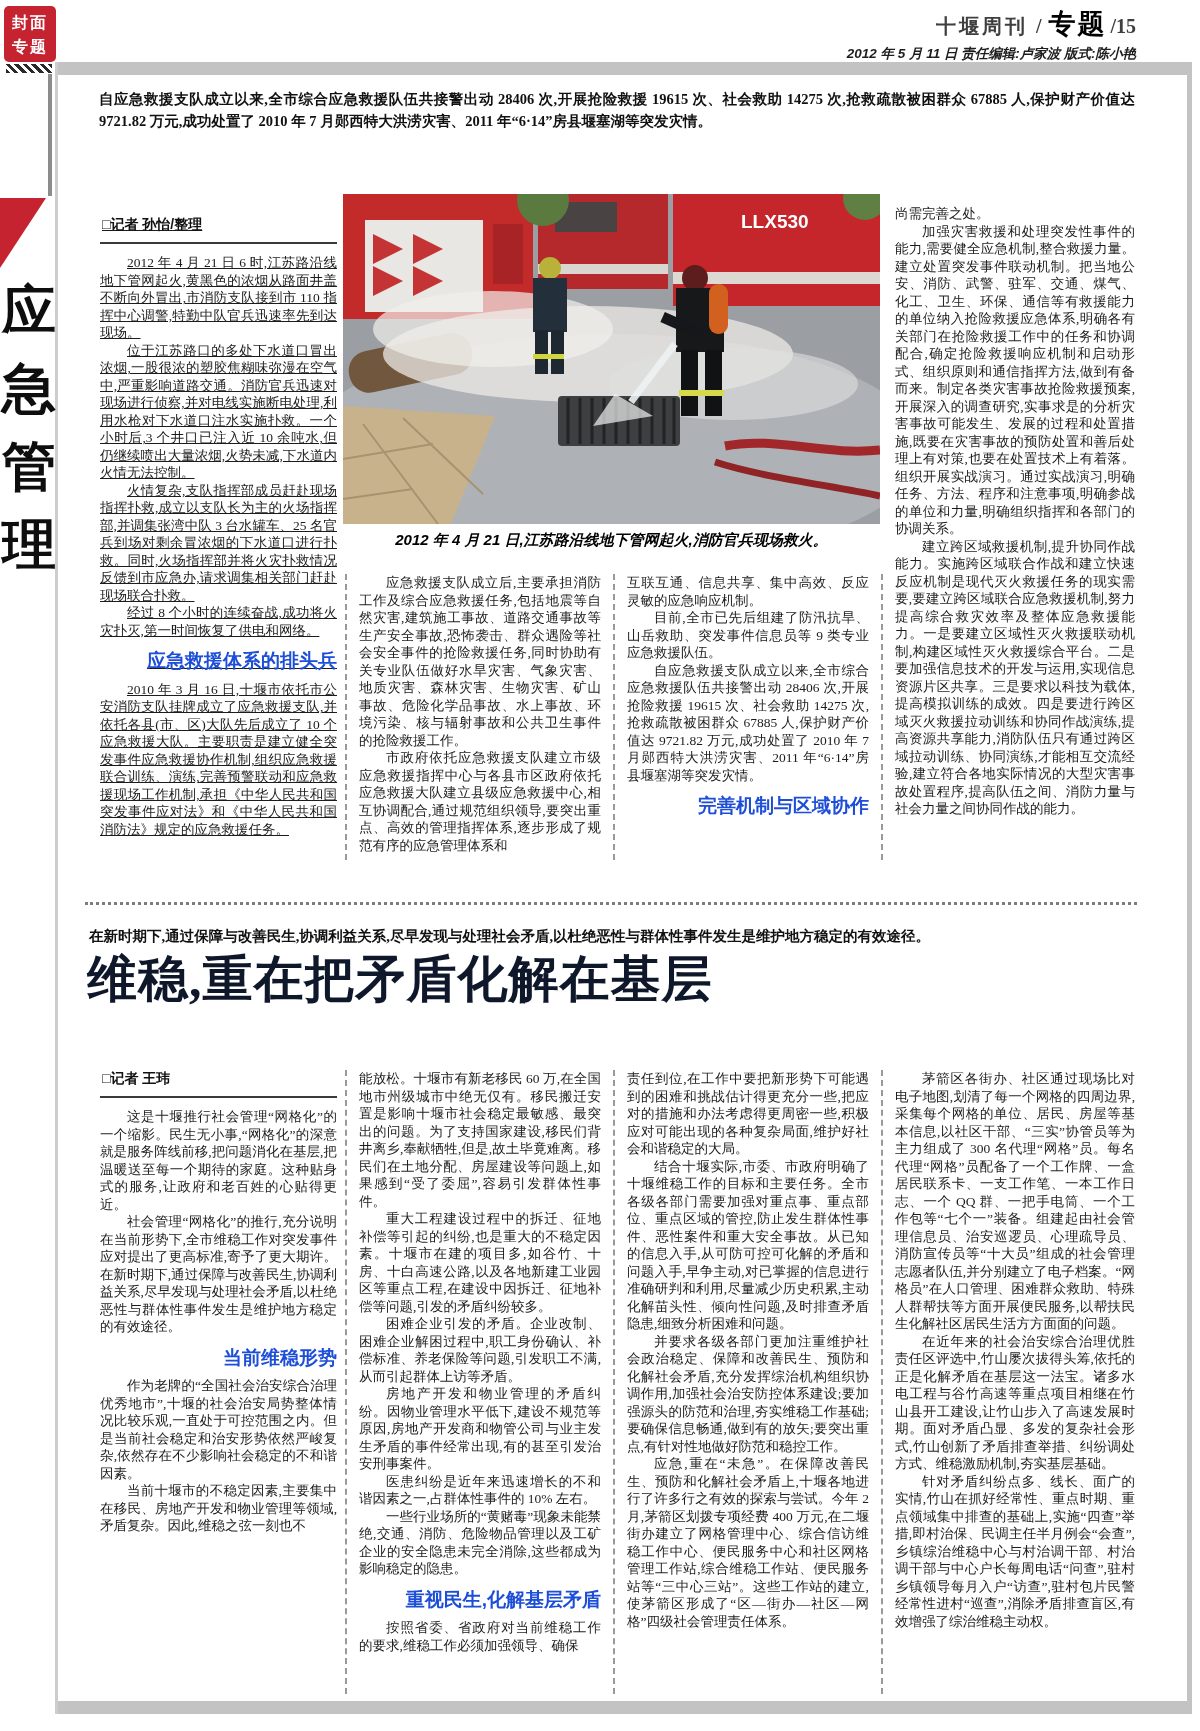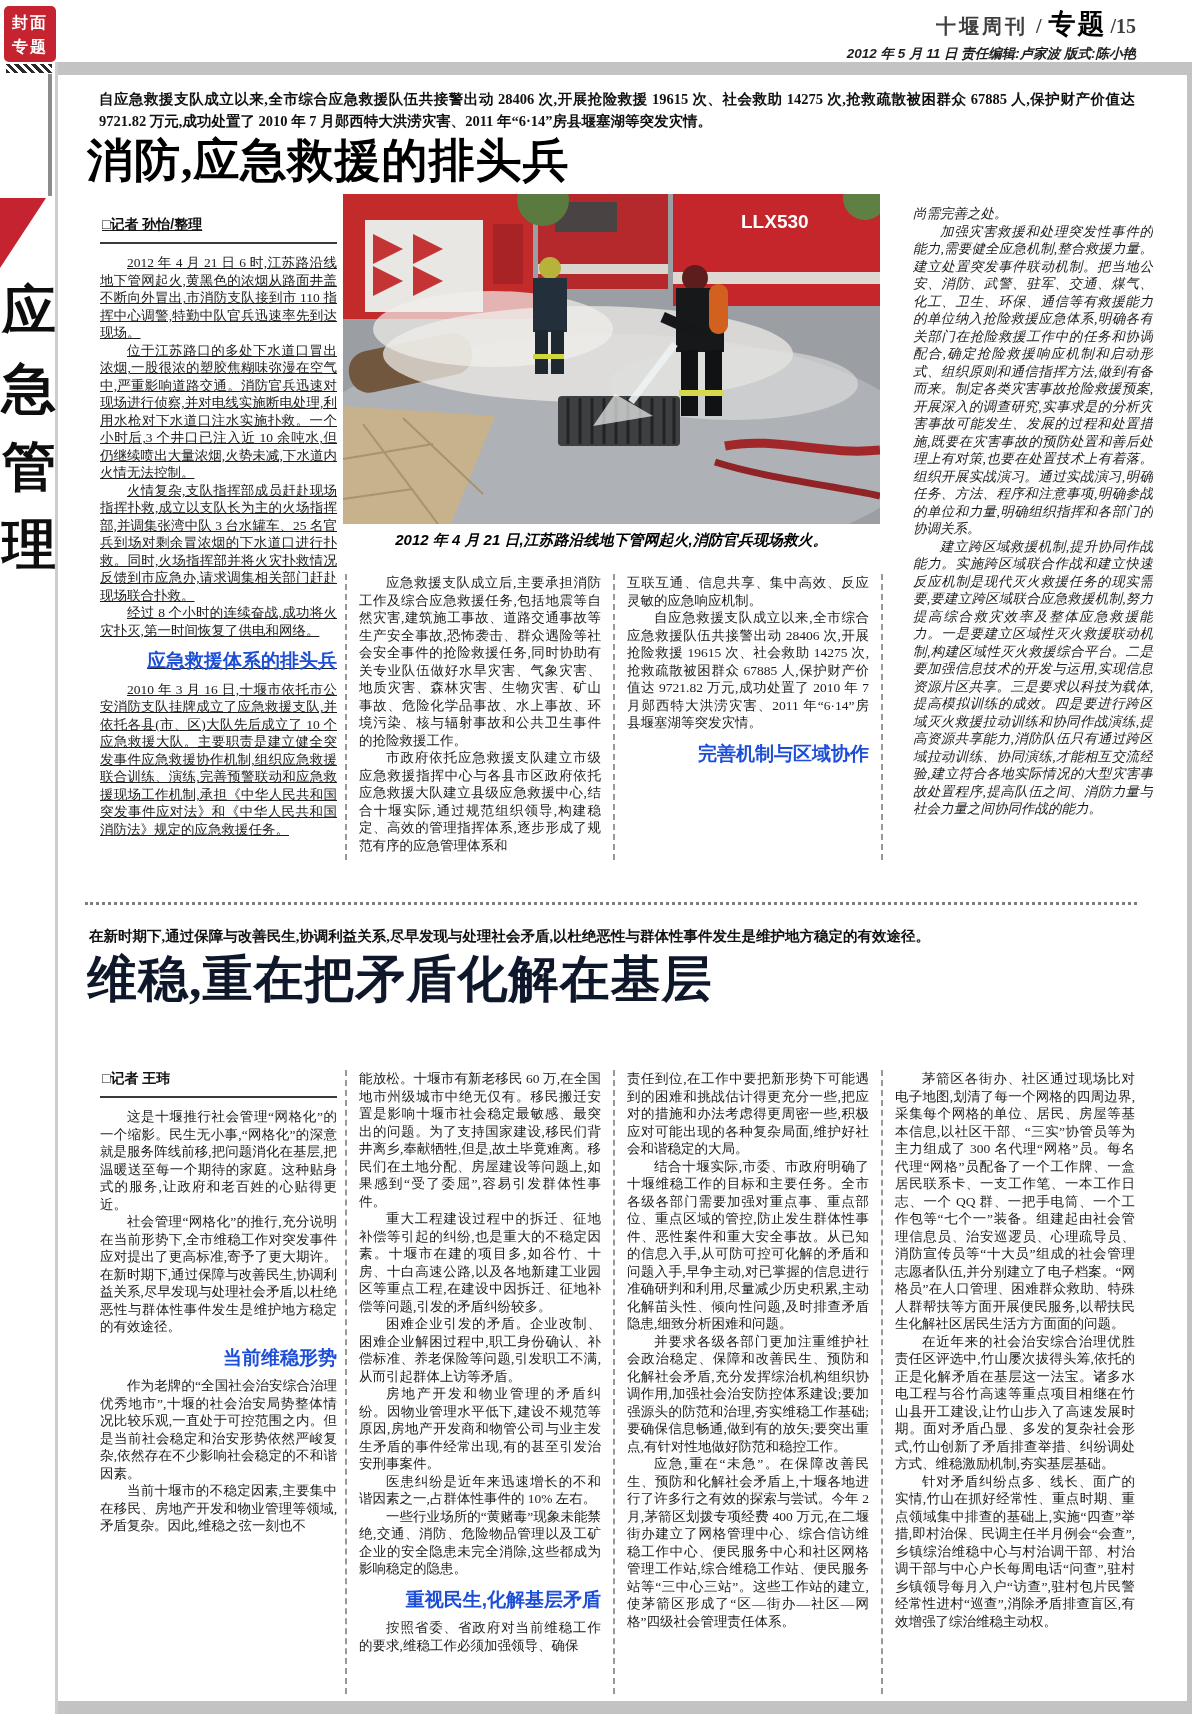--- a/index.html
+++ b/index.html
@@ -77,21 +77,20 @@
       <span class="mh-pub">十堰周刊 /</span>
       <span class="mh-section">专题</span>
       <span class="mh-page">/15</span>
     </div>
     <div class="mh-date">2012 年 5 月 11 日  责任编辑:卢家波  版式:陈小艳</div>
   </div>
 
   <div class="content">
 
     <div class="lead">自应急救援支队成立以来,全市综合应急救援队伍共接警出动 28406 次,开展抢险救援 19615 次、社会救助 14275 次,抢救疏散被困群众 67885 人,保护财产价值达 9721.82 万元,成功处置了 2010 年 7 月郧西特大洪涝灾害、2011 年“6·14”房县堰塞湖等突发灾情。</div>
-    <h1 class="headline1" style="margin:0;">消防,应急救援的排头兵</h1>
 
     <div class="photo">
       <svg width="537" height="330" viewBox="0 0 537 330">
         <rect x="0" y="0" width="537" height="330" fill="#9b9fa3"></rect>
         <ellipse cx="270" cy="255" rx="310" ry="115" fill="#b7babd" opacity="0.7"></ellipse>
 
         <g>
           <rect x="0" y="0" width="190" height="125" fill="#c32b2b"></rect>
           <rect x="22" y="26" width="118" height="92" fill="#e8e7e3"></rect>
           <path d="M30 40 L60 55 L30 70 Z" fill="#c53434"></path>
@@ -155,30 +154,31 @@
       <p>2012 年 4 月 21 日 6 时,江苏路沿线地下管网起火,黄黑色的浓烟从路面井盖不断向外冒出,市消防支队接到市 110 指挥中心调警,特勤中队官兵迅速率先到达现场。</p>
       <p>位于江苏路口的多处下水道口冒出浓烟,一股很浓的塑胶焦糊味弥漫在空气中,严重影响道路交通。消防官兵迅速对现场进行侦察,并对电线实施断电处理,利用水枪对下水道口注水实施扑救。一个小时后,3 个井口已注入近 10 余吨水,但仍继续喷出大量浓烟,火势未减,下水道内火情无法控制。</p>
       <p>火情复杂,支队指挥部成员赶赴现场指挥扑救,成立以支队长为主的火场指挥部,并调集张湾中队 3 台水罐车、25 名官兵到场对剩余冒浓烟的下水道口进行扑救。同时,火场指挥部并将火灾扑救情况反馈到市应急办,请求调集相关部门赶赴现场联合扑救。</p>
       <p>经过 8 个小时的连续奋战,成功将火灾扑灭,第一时间恢复了供电和网络。</p>
       <h4 class="subhead">应急救援体系的排头兵</h4>
       <p>2010 年 3 月 16 日,十堰市依托市公安消防支队挂牌成立了应急救援支队,并依托各县(市、区)大队先后成立了 10 个应急救援大队。主要职责是建立健全突发事件应急救援协作机制,组织应急救援联合训练、演练,完善预警联动和应急救援现场工作机制,承担《中华人民共和国突发事件应对法》和《中华人民共和国消防法》规定的应急救援任务。</p>
     </div>
 
     <div class="col" style="left:274px;top:490px;width:242px;height:288px;">
       <p>应急救援支队成立后,主要承担消防工作及综合应急救援任务,包括地震等自然灾害,建筑施工事故、道路交通事故等生产安全事故,恐怖袭击、群众遇险等社会安全事件的抢险救援任务,同时协助有关专业队伍做好水旱灾害、气象灾害、地质灾害、森林灾害、生物灾害、矿山事故、危险化学品事故、水上事故、环境污染、核与辐射事故和公共卫生事件的抢险救援工作。</p>
-      <p>市政府依托应急救援支队建立市级应急救援指挥中心与各县市区政府依托应急救援大队建立县级应急救援中心,结合十堰实际,通过规范组织领导,构建稳定、高效的管理指挥体系,逐步形成了规范有序的应急管理体系和</p>
+      <p>市政府依托应急救援支队建立市级应急救援指挥中心与各县市区政府依托应急救援大队建立县级应急救援中心,相互协调配合,通过规范组织领导,要突出重点、高效的管理指挥体系,逐步形成了规范有序的应急管理体系和</p>
     </div>
 
     <div class="col" style="left:542px;top:490px;width:242px;height:288px;">
       <p class="cont">互联互通、信息共享、集中高效、反应灵敏的应急响应机制。</p>
+      <p>目前,全市已先后组建了防汛抗旱、山岳救助、突发事件信息员等 9 类专业应急救援队伍。</p>
       <p>自应急救援支队成立以来,全市综合应急救援队伍共接警出动 28406 次,开展抢险救援 19615 次、社会救助 14275 次,抢救疏散被困群众 67885 人,保护财产价值达 9721.82 万元,成功处置了 2010 年 7 月郧西特大洪涝灾害、2011 年“6·14”房县堰塞湖等突发灾情。</p>
       <h4 class="subhead">完善机制与区域协作</h4>
     </div>
 
-    <div class="col" style="left:828px;top:121px;width:240px;height:657px;font-style:italic;">
+    <div class="col" style="left:810px;top:121px;width:240px;height:657px;">
       <p class="cont">尚需完善之处。</p>
       <p>加强灾害救援和处理突发性事件的能力,需要健全应急机制,整合救援力量。建立处置突发事件联动机制。把当地公安、消防、武警、驻军、交通、煤气、化工、卫生、环保、通信等有救援能力的单位纳入抢险救援应急体系,明确各有关部门在抢险救援工作中的任务和协调配合,确定抢险救援响应机制和启动形式、组织原则和通信指挥方法,做到有备而来。制定各类灾害事故抢险救援预案,开展深入的调查研究,实事求是的分析灾害事故可能发生、发展的过程和处置措施,既要在灾害事故的预防处置和善后处理上有对策,也要在处置技术上有着落。组织开展实战演习。通过实战演习,明确任务、方法、程序和注意事项,明确参战的单位和力量,明确组织指挥和各部门的协调关系。</p>
       <p>建立跨区域救援机制,提升协同作战能力。实施跨区域联合作战和建立快速反应机制是现代灭火救援任务的现实需要,要建立跨区域联合应急救援机制,努力提高综合救灾效率及整体应急救援能力。一是要建立区域性灭火救援联动机制,构建区域性灭火救援综合平台。二是要加强信息技术的开发与运用,实现信息资源片区共享。三是要求以科技为载体,提高模拟训练的成效。四是要进行跨区域灭火救援拉动训练和协同作战演练,提高资源共享能力,消防队伍只有通过跨区域拉动训练、协同演练,才能相互交流经验,建立符合各地实际情况的大型灾害事故处置程序,提高队伍之间、消防力量与社会力量之间协同作战的能力。</p>
     </div>
 
     <div class="vdash" style="left:260px;top:490px;height:286px;"></div>
     <div class="vdash" style="left:528px;top:490px;height:286px;"></div>
     <div class="vdash" style="left:796px;top:490px;height:286px;"></div>
 
     <div class="hsep"></div>

